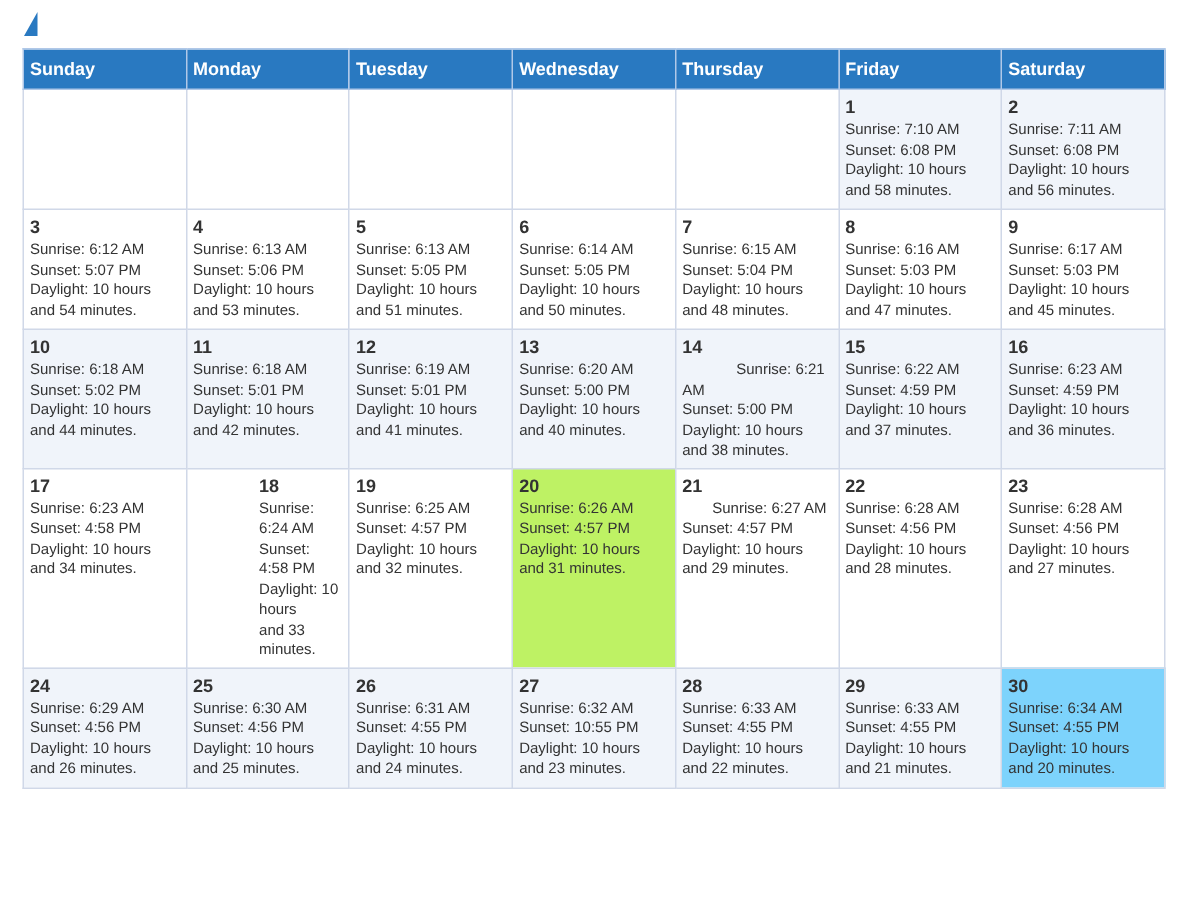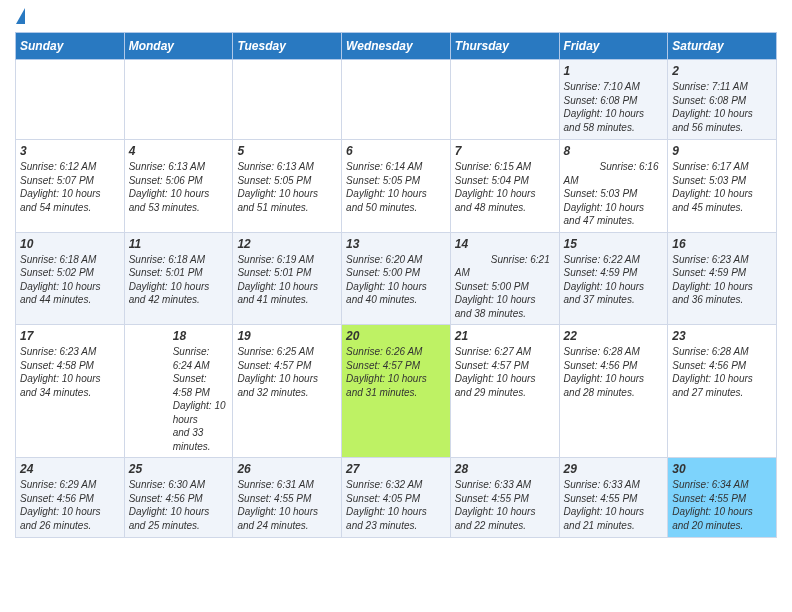--- a/index.html
+++ b/index.html
@@ -5,21 +5,20 @@
     * { box-sizing: border-box; margin: 0; padding: 0; }
     body {
       font-family: Arial, sans-serif;
       background: #fff;
       width: 792px;
       min-height: 612px;
     }
     .container {
       width: 792px;
       padding: 10px 15px 10px 15px;
-      font-style: italic;
     }
     .header {
       display: flex;
       align-items: flex-start;
       justify-content: space-between;
       margin-bottom: 8px;
     }
     .logo {
       display: flex;
       flex-direction: column;
@@ -143,21 +142,21 @@
 Daylight: 10 hours
 and 51 minutes.</span></td>
           <td style="background: rgb(255, 255, 255);"><span class="day-num">6</span><span class="day-info" style="white-space: pre-line;">Sunrise: 6:14 AM
 Sunset: 5:05 PM
 Daylight: 10 hours
 and 50 minutes.</span></td>
           <td style="background: rgb(255, 255, 255);"><span class="day-num">7</span><span class="day-info" style="white-space: pre-line;">Sunrise: 6:15 AM
 Sunset: 5:04 PM
 Daylight: 10 hours
 and 48 minutes.</span></td>
-          <td style="background: rgb(255, 255, 255);"><span class="day-num">8</span><span class="day-info" style="white-space: pre-line; margin-left: 36px;">Sunrise: 6:16 AM
+          <td style="background: rgb(255, 255, 255);"><span class="day-num">8</span><span class="day-info" style="white-space: pre-line;">Sunrise: 6:16 AM
 Sunset: 5:03 PM
 Daylight: 10 hours
 and 47 minutes.</span></td>
           <td style="background: rgb(255, 255, 255);"><span class="day-num">9</span><span class="day-info" style="white-space: pre-line;">Sunrise: 6:17 AM
 Sunset: 5:03 PM
 Daylight: 10 hours
 and 45 minutes.</span></td>
         </tr>
         <tr>
           <td style="background: rgb(240, 244, 250);"><span class="day-num">10</span><span class="day-info" style="white-space: pre-line;">Sunrise: 6:18 AM
@@ -199,21 +198,21 @@
 Daylight: 10 hours
 and 33 minutes.</span></td>
           <td style="background: rgb(255, 255, 255);"><span class="day-num">19</span><span class="day-info" style="white-space: pre-line;">Sunrise: 6:25 AM
 Sunset: 4:57 PM
 Daylight: 10 hours
 and 32 minutes.</span></td>
           <td style="background: #bef264;"><span class="day-num">20</span><span class="day-info" style="white-space: pre-line;">Sunrise: 6:26 AM
 Sunset: 4:57 PM
 Daylight: 10 hours
 and 31 minutes.</span></td>
-          <td style="background: rgb(255, 255, 255);"><span class="day-num">21</span><span class="day-info" style="white-space: pre-line;">Sunrise: 6:27 AM
+          <td style="background: rgb(255, 255, 255);"><span class="day-num">21</span><span class="day-info" style="white-space: pre-line; margin-left: 20px;">Sunrise: 6:27 AM
 Sunset: 4:57 PM
 Daylight: 10 hours
 and 29 minutes.</span></td>
           <td style="background: rgb(255, 255, 255);"><span class="day-num">22</span><span class="day-info" style="white-space: pre-line;">Sunrise: 6:28 AM
 Sunset: 4:56 PM
 Daylight: 10 hours
 and 28 minutes.</span></td>
           <td style="background: rgb(255, 255, 255);"><span class="day-num">23</span><span class="day-info" style="white-space: pre-line;">Sunrise: 6:28 AM
 Sunset: 4:56 PM
 Daylight: 10 hours
@@ -226,21 +225,21 @@
 and 26 minutes.</span></td>
           <td style="background: rgb(240, 244, 250);"><span class="day-num">25</span><span class="day-info" style="white-space: pre-line;">Sunrise: 6:30 AM
 Sunset: 4:56 PM
 Daylight: 10 hours
 and 25 minutes.</span></td>
           <td style="background: rgb(240, 244, 250);"><span class="day-num">26</span><span class="day-info" style="white-space: pre-line;">Sunrise: 6:31 AM
 Sunset: 4:55 PM
 Daylight: 10 hours
 and 24 minutes.</span></td>
           <td style="background: rgb(240, 244, 250);"><span class="day-num">27</span><span class="day-info" style="white-space: pre-line;">Sunrise: 6:32 AM
-Sunset: 4:05 PM
+Sunset: 10:55 PM
 Daylight: 10 hours
 and 23 minutes.</span></td>
           <td style="background: rgb(240, 244, 250);"><span class="day-num">28</span><span class="day-info" style="white-space: pre-line;">Sunrise: 6:33 AM
 Sunset: 4:55 PM
 Daylight: 10 hours
 and 22 minutes.</span></td>
           <td style="background: rgb(240, 244, 250);"><span class="day-num">29</span><span class="day-info" style="white-space: pre-line;">Sunrise: 6:33 AM
 Sunset: 4:55 PM
 Daylight: 10 hours
 and 21 minutes.</span></td>

